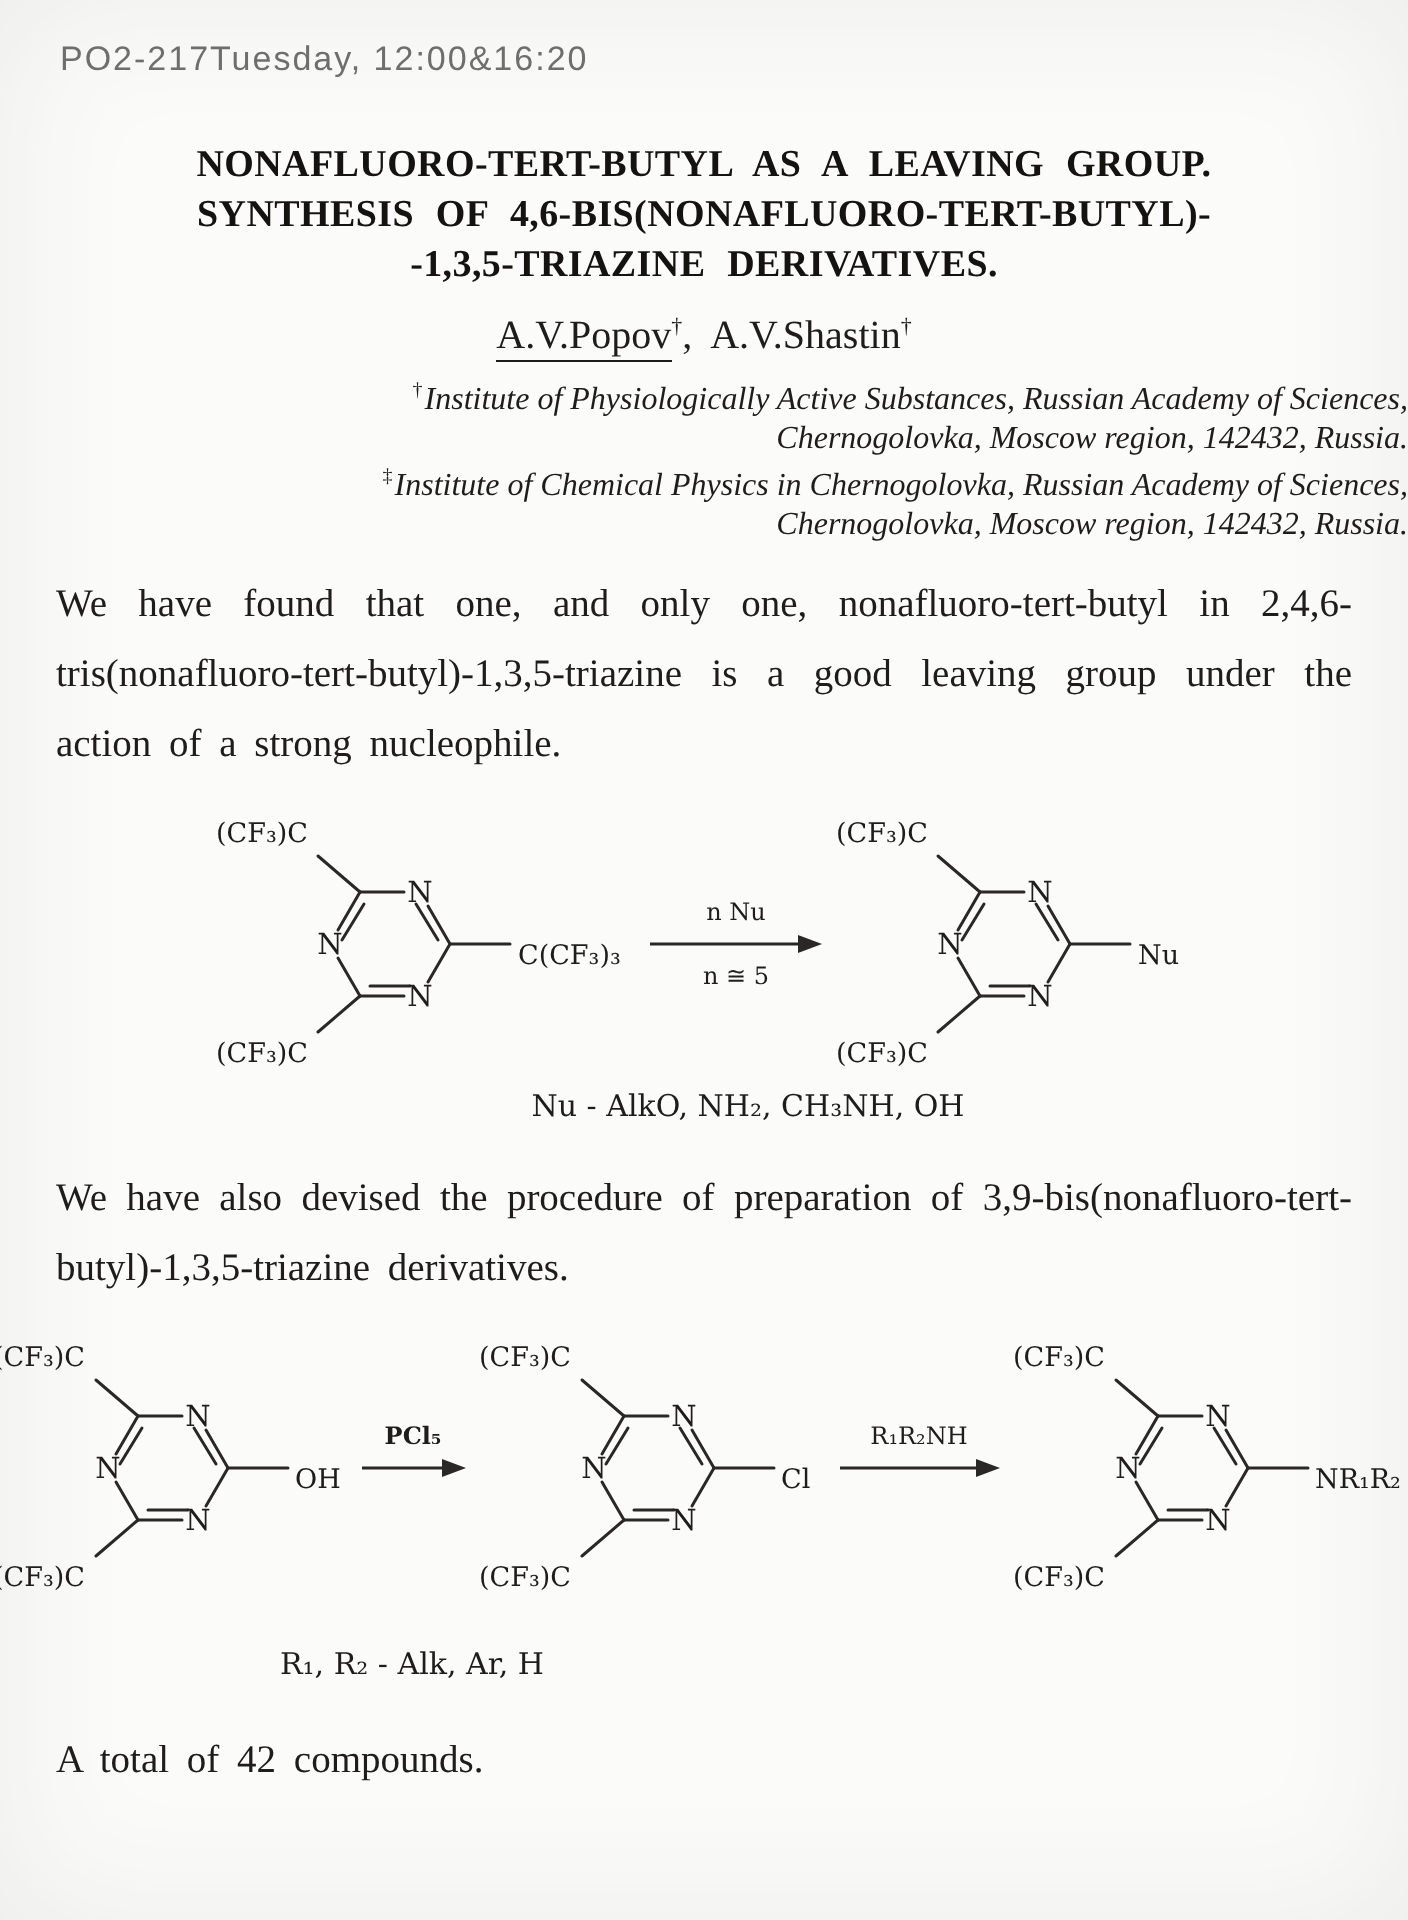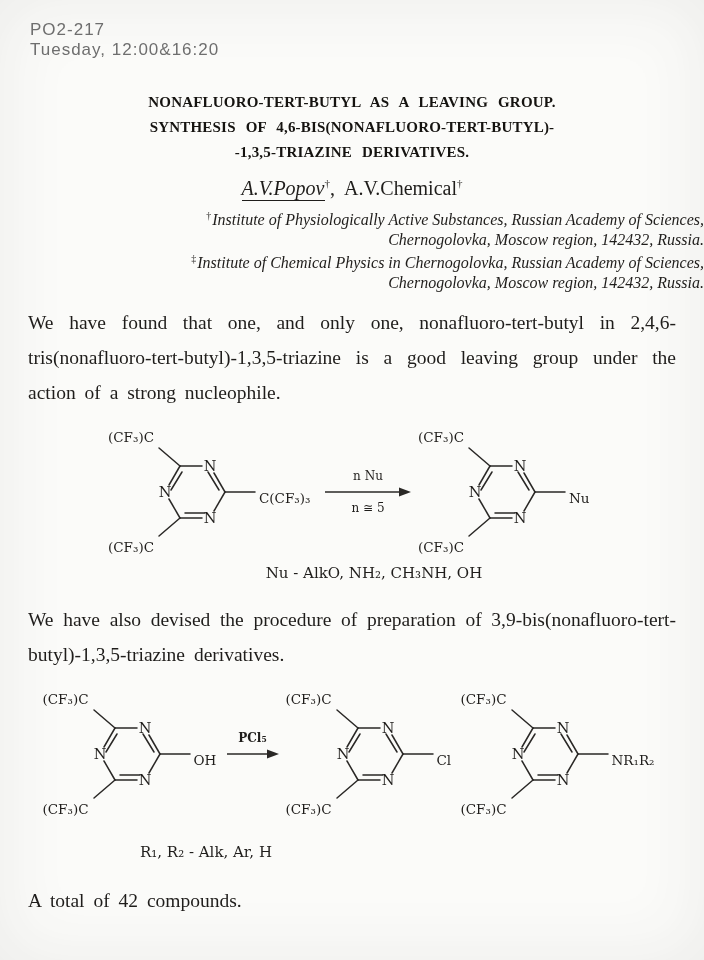--- a/index.html
+++ b/index.html
@@ -15,29 +15,29 @@
     background:#fbfbf9;
     overflow:hidden;
     color:var(--ink);
     font-family:var(--serif);
     box-shadow:inset 0 0 70px rgba(70,68,60,0.08);
   }
   .page{width:704px;height:960px;padding-top:20px;position:relative;}
 
   
   .hdr{display:flex;justify-content:flex-start;padding:0 26px 0 30px;
-       font-family:var(--sans);font-size:17px;color:#6e6e6e;letter-spacing:1px;flex-direction:column;}
-
-  
-  .title{margin-top:30px;text-align:center;font-weight:bold;font-size:15px;
+       font-family:var(--sans);font-size:17px;color:#6e6e6e;letter-spacing:1px;}
+
+  
+  .title{margin-top:30px;text-align:center;font-weight:bold;font-size:19px;
          line-height:25px;letter-spacing:0.2px;word-spacing:6px;color:#151310;}
 
   
   .authors{margin-top:12px;text-align:center;font-size:20px;}
-  .authors .u{border-bottom:1.4px solid #1f1d1b;padding-bottom:1px;font-style:italic;}
+  .authors .u{border-bottom:1.4px solid #1f1d1b;padding-bottom:1px;}
   .authors sup{font-size:11px;}
   .authors .sep{margin-right:4px;}
 
   
   .affils{margin-top:6px;text-align:right;font-style:italic;font-size:16px;line-height:19.5px;}
   .affils sup{font-size:10px;font-style:normal;margin-right:1px;}
 
   
   p.body-par{font-size:19.5px;line-height:35px;text-align:justify;
              word-spacing:4px;padding:0 28px;}
@@ -79,21 +79,21 @@
     <span>Tuesday, 12:00&amp;16:20</span>
   </div>
 
   <div class="title">
     <div>NONAFLUORO-TERT-BUTYL AS A LEAVING GROUP.</div>
     <div>SYNTHESIS OF 4,6-BIS(NONAFLUORO-TERT-BUTYL)-</div>
     <div>-1,3,5-TRIAZINE DERIVATIVES.</div>
   </div>
 
   <div class="authors">
-    <span class="u"><span>A.V.Popov</span></span><sup>†</sup><span class="sep">, </span><span>A.V.Chemical</span><sup>†</sup>
+    <span class="u"><span>A.V.Popov</span></span><sup>†</sup><span class="sep">, </span><span>A.V.Shastin</span><sup>†</sup>
   </div>
 
   <div class="affils">
     <div class="affil-line"><sup>†</sup><span>Institute of Physiologically Active Substances, Russian Academy of Sciences,</span></div>
     <div class="affil-line">Chernogolovka, Moscow region, 142432, Russia.</div>
     <div class="affil-line"><sup>‡</sup><span>Institute of Chemical Physics in Chernogolovka, Russian Academy of Sciences,</span></div>
     <div class="affil-line">Chernogolovka, Moscow region, 142432, Russia.</div>
   </div>
 
   <p class="body-par p1">We have found that one, and only one, nonafluoro-tert-butyl in 2,4,6-tris(nonafluoro-tert-butyl)-1,3,5-triazine is a good leaving group under the action of a strong nucleophile.</p>
@@ -226,20 +226,28 @@
         </g>
         <text class="atom" x="58" y="75">N</text>
         <text class="atom" x="103" y="49">N</text>
         <text class="atom" x="103" y="101">N</text>
       </svg>
       <span class="lbl top">(CF₃)C</span>
       <span class="lbl bottom">(CF₃)C</span>
       <span class="lbl right">Cl</span>
     </div>
 
+    <div class="rx-arrow">
+      <span class="arrow-label">R₁R₂NH</span>
+      <svg width="80" height="12" viewBox="0 0 80 12">
+        <line x1="0" y1="6" x2="68" y2="6"></line>
+          <polygon points="68,1.5 80,6 68,10.5"></polygon>
+      </svg>
+      <span class="spacer"></span>
+    </div>
 
     <div class="struct w203">
       <svg width="150" height="140" viewBox="0 0 150 140">
         <g>
           <line x1="62" y1="63" x2="73" y2="44"></line>
             <line x1="73" y1="44" x2="95" y2="44"></line>
           <line x1="107" y1="51" x2="118" y2="70"></line>
             <line x1="118" y1="70" x2="107" y2="89"></line>
           <line x1="95" y1="96" x2="73" y2="96"></line>
             <line x1="73" y1="96" x2="62" y2="77"></line>

